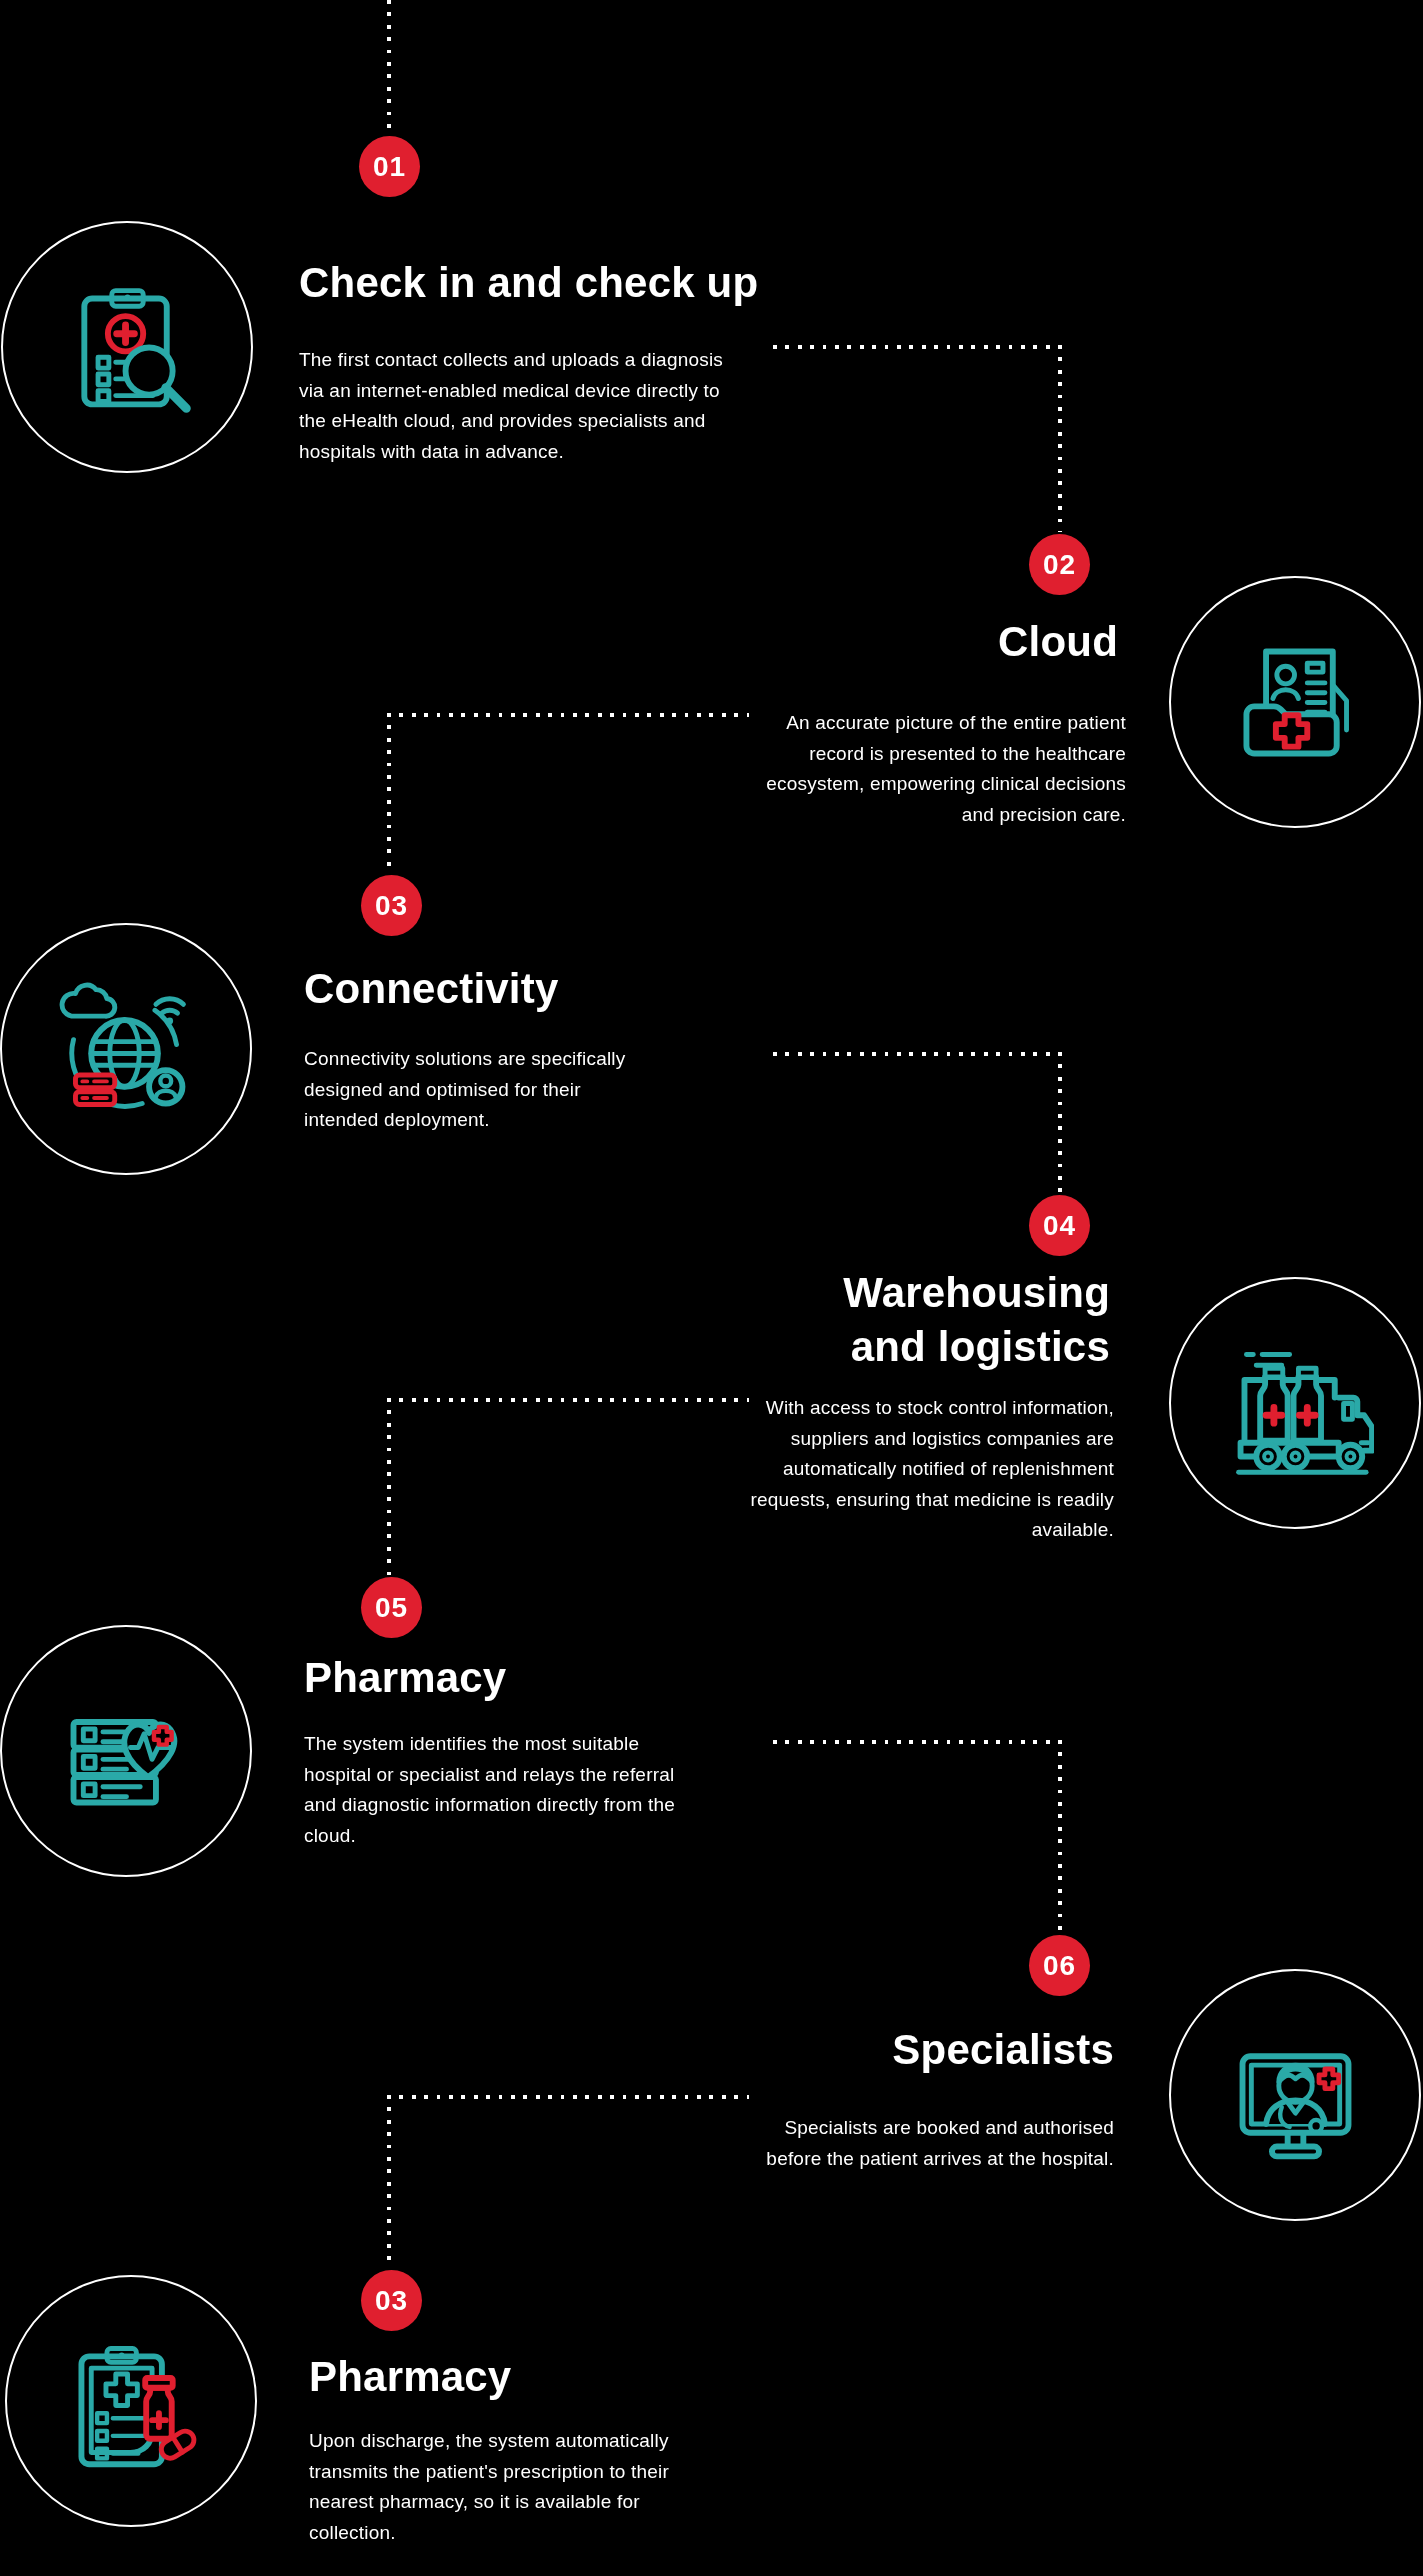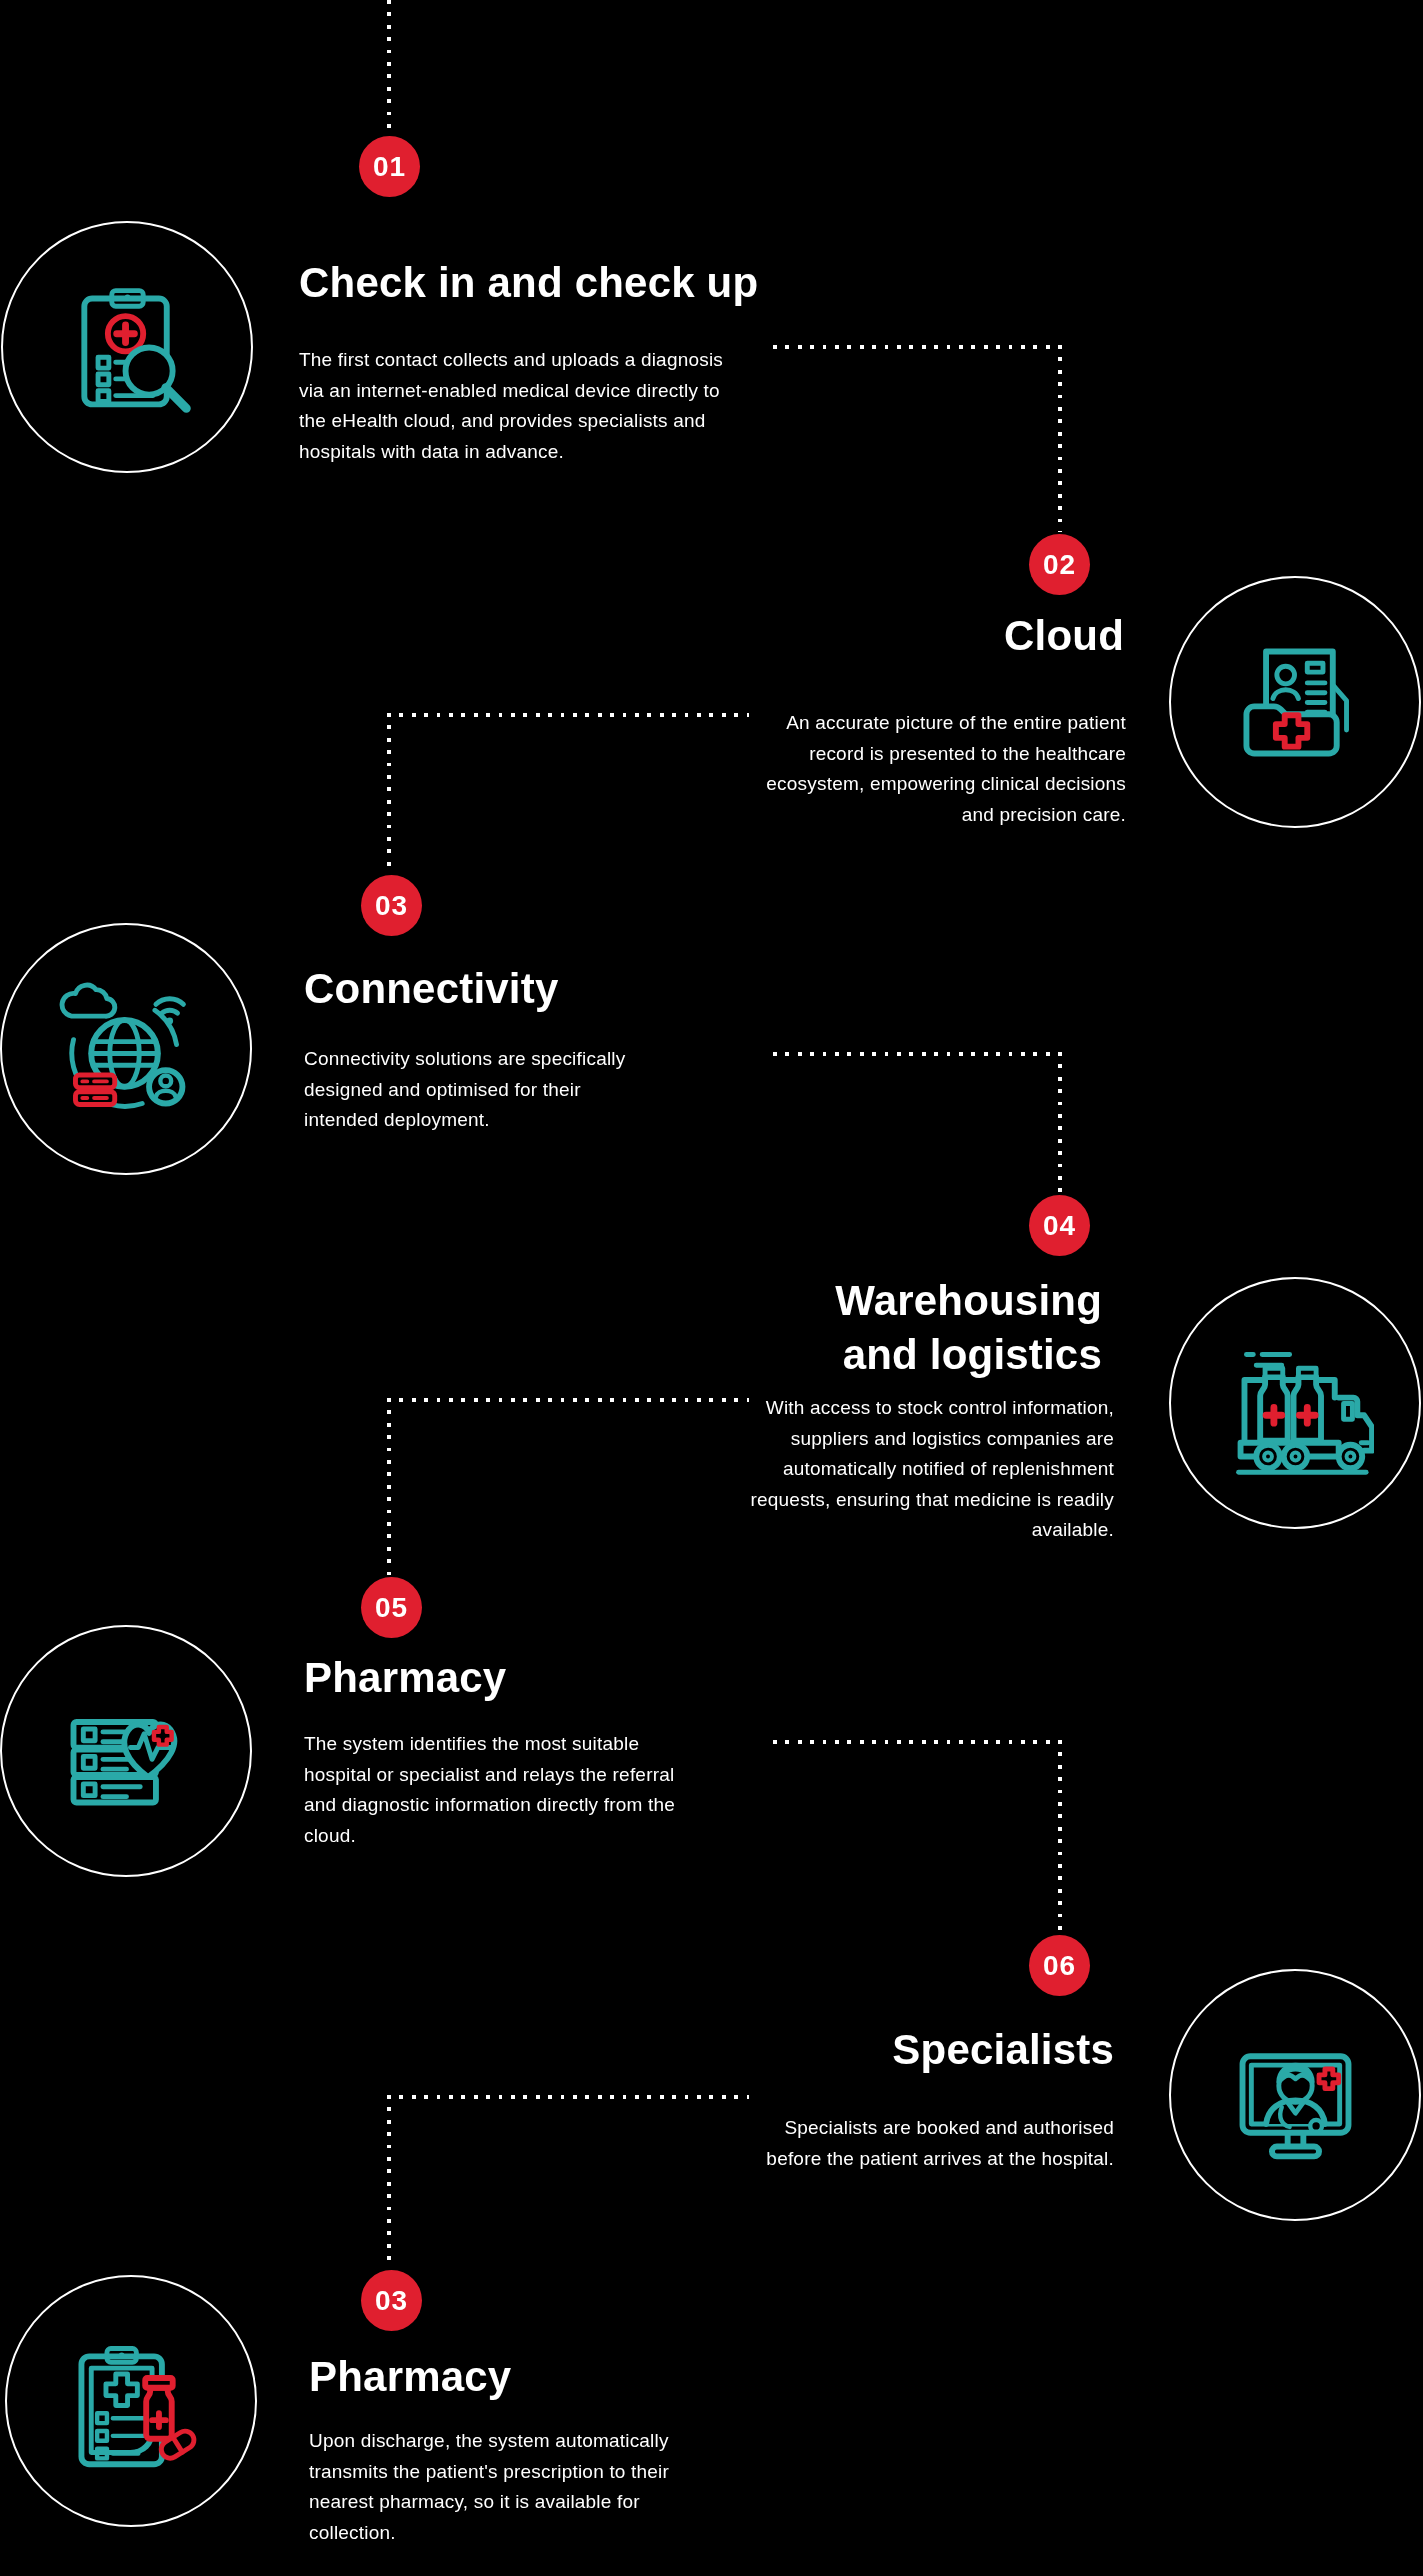--- a/index.html
+++ b/index.html
@@ -108,21 +108,21 @@
         <path class="tl" d="M68 95 H106 M68 112 H106 M68 129 H106" stroke-width="5"></path>
         <circle class="rd blk" cx="78" cy="66" r="18" stroke-width="6"></circle>
         <path class="rd" d="M78 57 v18 M69 66 h18" stroke-width="7"></path>
         <circle class="tl blk" cx="102" cy="104" r="24" stroke-width="6"></circle>
         <path class="tl" d="M119 121 L140 142" stroke-width="9"></path>
       </svg>
     </span>
   </div>
 
   <div class="abs badge b2">02</div>
-  <h2 class="abs title r t2" style="margin:2px">Cloud</h2>
+  <h2 class="abs title r t2" style="margin:8px">Cloud</h2>
   <p class="abs desc r d2" style="margin:0">An accurate picture of the entire patient record is presented to the healthcare ecosystem, empowering clinical decisions and precision care.</p>
   <div class="abs circle c2">
     <span>
       <svg width="157" height="157" viewBox="0 0 160 160">
         <rect class="tl" x="50" y="28" width="68" height="80" stroke-width="6"></rect>
         <circle class="tl" cx="70" cy="52" r="9" stroke-width="5"></circle>
         <path class="tl" d="M57 76 c3 -12 23 -12 26 0" stroke-width="5"></path>
         <rect class="tl" x="92" y="40" width="16" height="9" stroke-width="5"></rect>
         <path class="tl" d="M92 60 h18 M92 70 h18 M92 80 h18 M92 90 h18" stroke-width="5"></path>
         <path class="tl" d="M118 62 l14 16 v30" stroke-width="5"></path>
@@ -151,21 +151,21 @@
         <circle class="tl" cx="120" cy="112" r="5.5" stroke-width="4.5"></circle>
         <path class="tl" d="M110 128 c2 -8 18 -8 20 0" stroke-width="4.5"></path>
         <rect class="rd blk" x="28" y="106" width="40" height="13" rx="4" stroke-width="5"></rect>
         <rect class="rd blk" x="28" y="123" width="40" height="13" rx="4" stroke-width="5"></rect>
         <path class="rd" d="M35 112.5 h5 M47 112.5 h13 M35 129.5 h5 M47 129.5 h13" stroke-width="4"></path>
       </svg>
     </span>
   </div>
 
   <div class="abs badge b4">04</div>
-  <h2 class="abs title r t4" style="margin:12px">Warehousing and logistics</h2>
+  <h2 class="abs title r t4" style="margin:4px">Warehousing and logistics</h2>
   <p class="abs desc r d4" style="margin:0">With access to stock control information, suppliers and logistics companies are automatically notified of replenishment requests, ensuring that medicine is readily available.</p>
   <div class="abs circle c4">
     <span>
       <svg width="157" height="157" viewBox="0 0 160 160">
         <path class="tl" d="M30 30 h7 M46 30 h28 M40 41 h26" stroke-width="5"></path>
         <path class="tl" d="M28 56 H120 M28 56 V120 M120 56 V74" stroke-width="6"></path>
         <rect class="tl blk" x="24" y="120" width="100" height="14" stroke-width="6"></rect>
         <g>
           <path class="tl blk" d="M44 118 v-46 c0 -5 5 -7 5 -11 v-8 h18 v8 c0 4 5 6 5 11 v46 z" stroke-width="6"></path>
           <rect class="tl blk" x="49" y="44" width="18" height="9" stroke-width="5"></rect>

